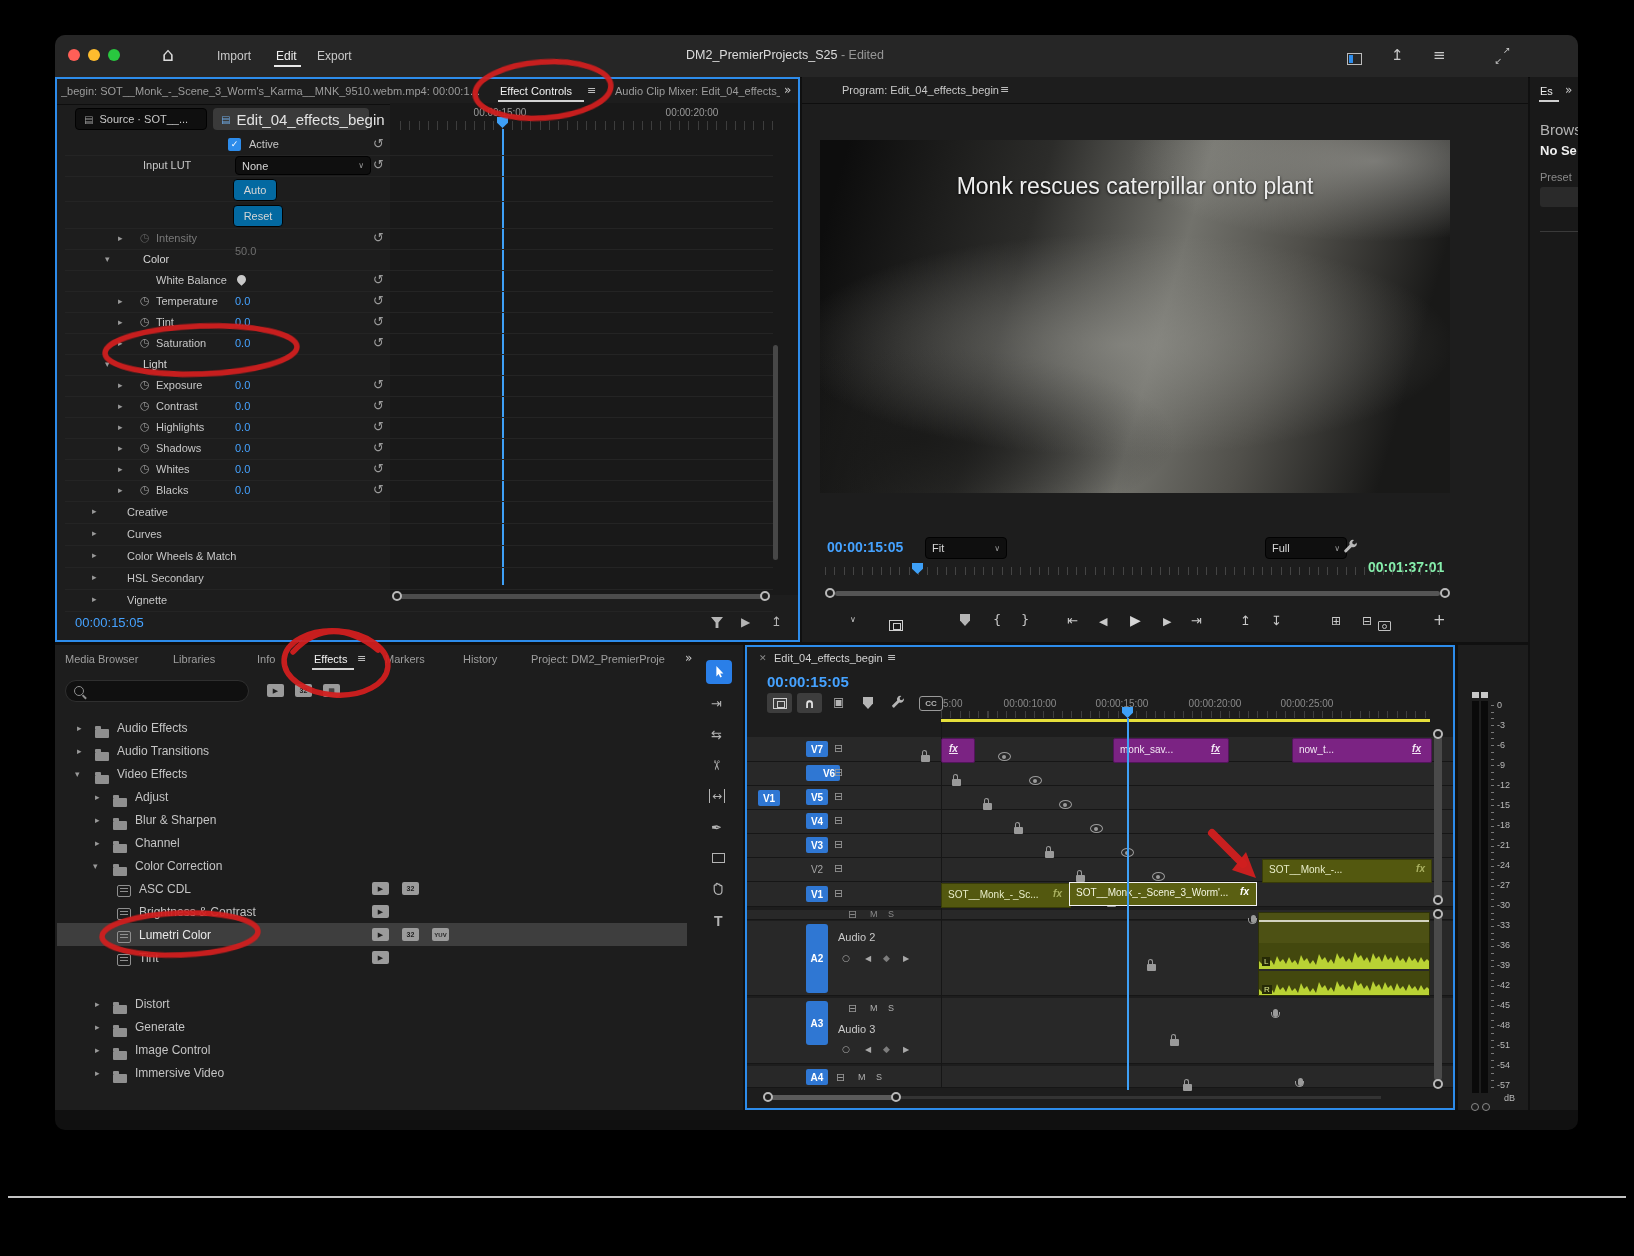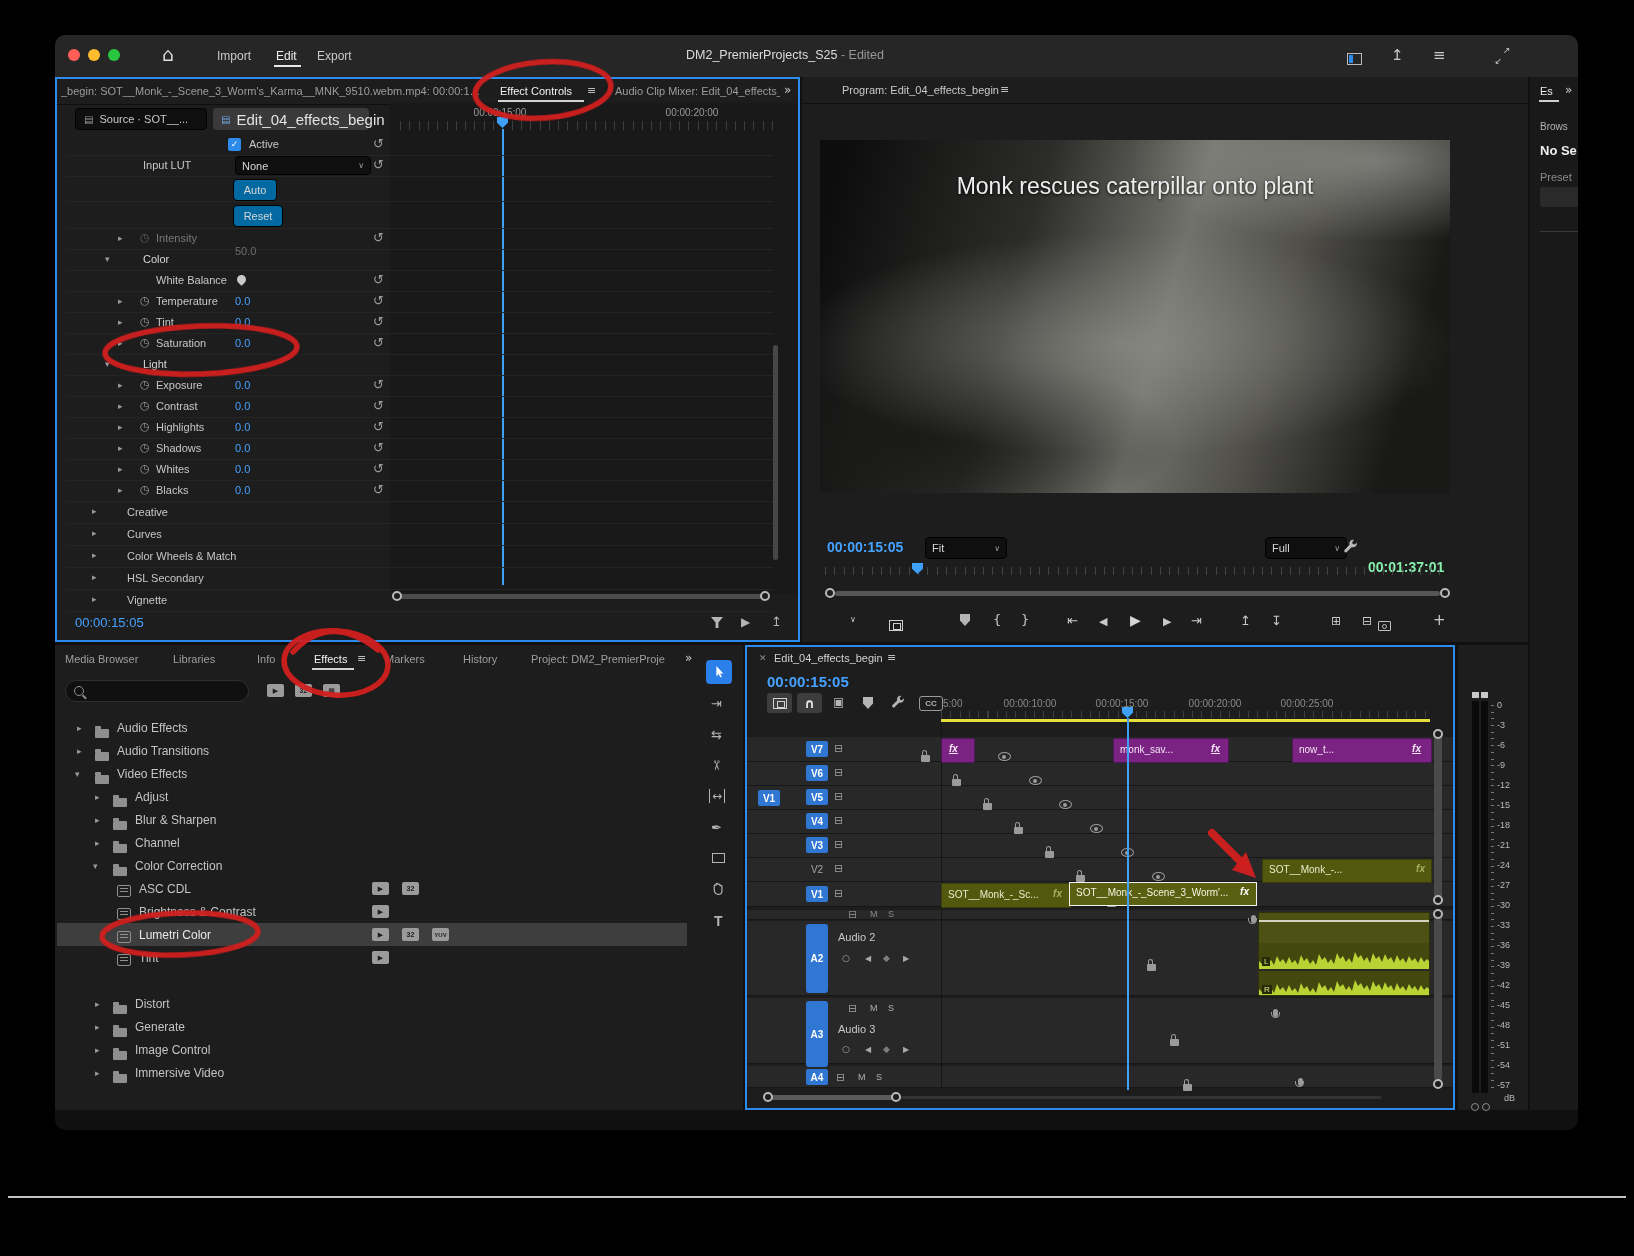--- a/index.html
+++ b/index.html
@@ -310,21 +310,21 @@
   <span class="a cam" style="left:1245px;top:580px;"></span>
   <span class="a ic" style="left:1276px;top:579px;font-size:12px;color:#c9c9c9;">⊞</span>
   <span class="a ic" style="left:1307px;top:579px;font-size:12px;color:#c9c9c9;">⊟</span>
   <span class="a ic" style="left:1378px;top:576px;font-size:15px;color:#c9c9c9;">+</span>
 
   
   <div class="panel" style="left:1475px;top:42px;width:48px;height:1033px;background:#191919;"></div>
   <span class="a t" style="left:1485px;top:50px;font-size:11px;color:#ededed;">Es</span>
   <div class="a" style="left:1484px;top:65px;width:20px;height:2px;background:#cfcfcf;"></div>
   <span class="a ic" style="left:1510px;top:48px;font-size:12px;color:#c9c9c9;">»</span>
-  <span class="a t" style="left:1485px;top:86px;font-size:10px;color:#b5b5b5;">Brows</span>
+  <span class="a t" style="left:1485px;top:86px;font-size:15px;color:#b5b5b5;">Brows</span>
   <span class="a t" style="left:1485px;top:108px;font-size:13px;font-weight:bold;color:#efefef;">No Se</span>
   <span class="a t" style="left:1485px;top:136px;font-size:11px;color:#8a8a8a;">Preset</span>
   <div class="a" style="left:1485px;top:152px;width:40px;height:20px;background:#2a2a2a;border-radius:3px;"></div>
   <div class="a" style="left:1485px;top:196px;width:38px;height:1px;background:#3a3a3a;"></div>
 
   
   <div class="panel" style="left:0;top:610px;width:655px;height:465px;"></div>
   <span class="a t" style="left:10px;top:618px;font-size:11px;color:#9f9f9f;">Media Browser</span>
   <span class="a t" style="left:118px;top:618px;font-size:11px;color:#9f9f9f;">Libraries</span>
   <span class="a t" style="left:202px;top:618px;font-size:11px;color:#9f9f9f;">Info</span>
@@ -485,21 +485,21 @@
   <div class="trow" style="top:963px;height:66px;"></div>
   <div class="trow" style="top:1031px;height:22px;"></div>
   <div class="a" style="left:886px;top:688px;width:1px;height:365px;background:#161616;"></div>
 
   
   <span class="a lock" style="left:738px;top:711px;"></span>
   <span class="vbadge" style="left:751px;top:706px;">V7</span>
   <span class="a ic" style="left:779px;top:707px;font-size:11px;color:#9a9a9a;">⊟</span>
   <span class="a eye" style="left:801px;top:710px;"></span>
   <span class="a lock" style="left:738px;top:735px;"></span>
-  <span class="vbadge" style="left:751px;top:730px;">V6</span>
+  <span class="vbadge" style="left:751px;top:730px;padding-left:12px;">V6</span>
   <span class="a ic" style="left:779px;top:731px;font-size:11px;color:#9a9a9a;">⊟</span>
   <span class="a eye" style="left:801px;top:734px;"></span>
   <span class="vbadge" style="left:703px;top:755px;">V1</span>
   <span class="a lock" style="left:738px;top:759px;"></span>
   <span class="vbadge" style="left:751px;top:754px;">V5</span>
   <span class="a ic" style="left:779px;top:755px;font-size:11px;color:#9a9a9a;">⊟</span>
   <span class="a eye" style="left:801px;top:758px;"></span>
   <span class="a lock" style="left:738px;top:783px;"></span>
   <span class="vbadge" style="left:751px;top:778px;">V4</span>
   <span class="a ic" style="left:779px;top:779px;font-size:11px;color:#9a9a9a;">⊟</span>
@@ -533,21 +533,21 @@
   <span class="a kf ic" style="left:810px;top:919px;font-size:8px;">◀</span>
   <span class="a kf ic" style="left:828px;top:918px;color:#7d7d7d;">◆</span>
   <span class="a kf ic" style="left:848px;top:919px;font-size:8px;">▶</span>
 
   
   <span class="a ic" style="left:793px;top:967px;font-size:11px;color:#9a9a9a;">⊟</span>
   <span class="a t" style="left:815px;top:968px;font-size:9px;color:#b0b0b0;">M</span>
   <span class="a t" style="left:833px;top:968px;font-size:9px;color:#b0b0b0;">S</span>
   <span class="a mic" style="left:851px;top:966px;"></span>
   <span class="a lock" style="left:738px;top:995px;"></span>
-  <div class="vbadge" style="left:751px;top:966px;height:66px;border-radius:3px;">
+  <div class="vbadge" style="left:751px;top:966px;height:44px;border-radius:3px;">
         <span>A3</span>
       </div>
   <span class="a t" style="left:783px;top:988px;font-size:11px;color:#c9c9c9;">Audio 3</span>
   <span class="a kf ic" style="left:787px;top:1009px;">○</span>
   <span class="a kf ic" style="left:810px;top:1010px;font-size:8px;">◀</span>
   <span class="a kf ic" style="left:828px;top:1009px;color:#7d7d7d;">◆</span>
   <span class="a kf ic" style="left:848px;top:1010px;font-size:8px;">▶</span>
 
   
   <span class="a lock" style="left:738px;top:1040px;"></span>

